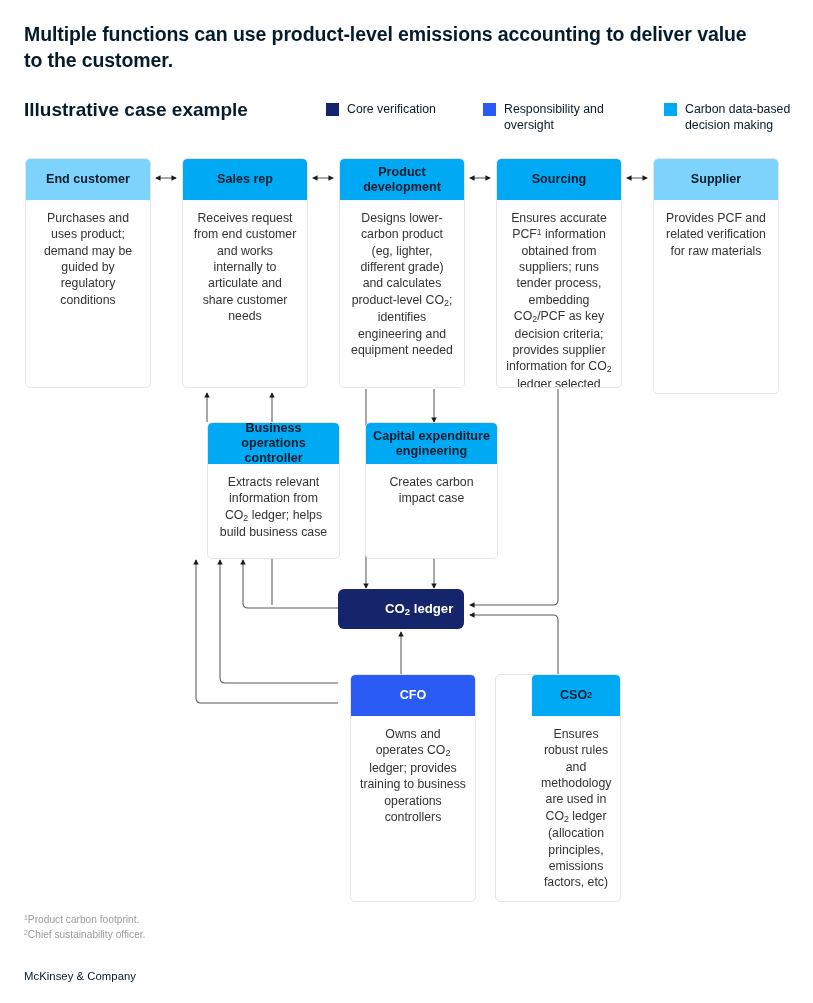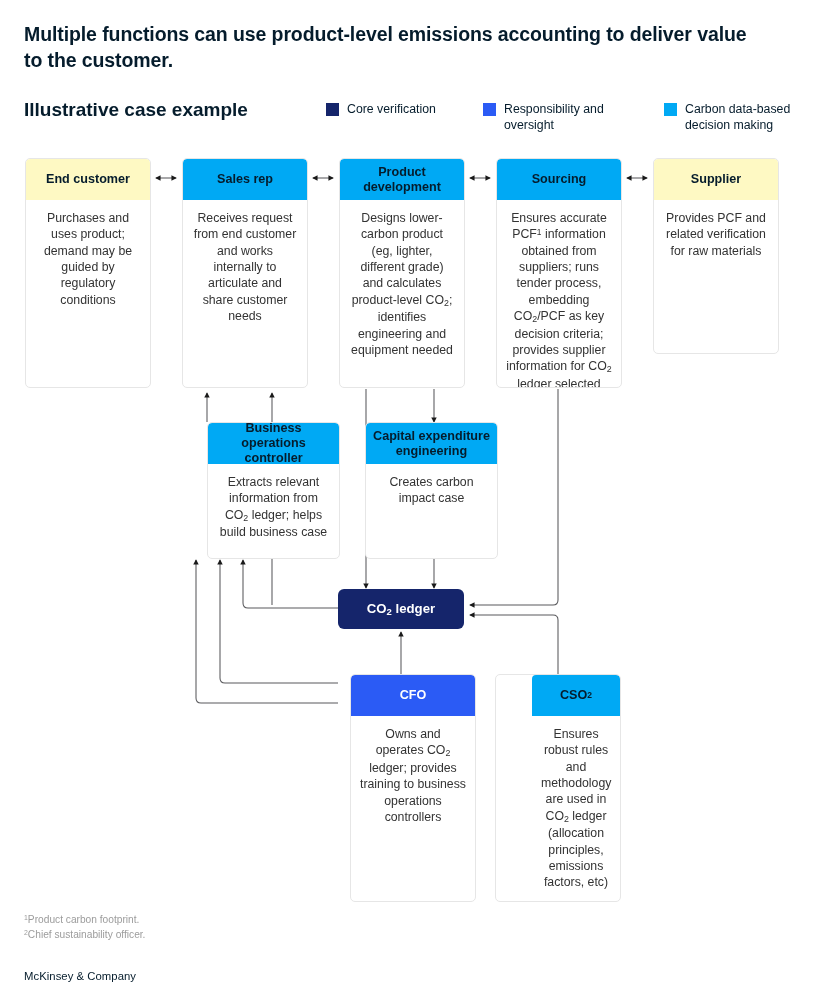--- a/index.html
+++ b/index.html
@@ -77,35 +77,36 @@
   }
   .card-head.two-line { line-height: 1.18; }
   .card-body {
     padding: 10px 9px 8px 9px;
     font-size: 12.3px;
     line-height: 1.33;
     color: #333333;
     text-align: center;
   }
   
-  .h-grey  { background: #fef9c3; color: #051C2C; }
+  .h-grey  { background: #7dd3fc; color: #051C2C; }
   .h-cyan  { background: #00A9F4; color: #051C2C; }
   .h-blue  { background: #2B5BF5; color: #ffffff; }
 
   
   .solidbox {
     position: absolute;
     display: flex;
     align-items: center;
-    justify-content: center;
+    justify-content: flex-start;
     border-radius: 6px;
     font-size: 13.2px;
     font-weight: bold;
     color: #ffffff;
     background: #15256B;
+    padding-left: 47px;
   }
 
   
   #wires {
     position: absolute;
     left: 0; top: 0;
     width: 813px; height: 1003px;
     pointer-events: none;
   }
 
@@ -200,21 +201,21 @@
 <div class="card" style="left:339px; top:158px; width:126px; height:230px;">
   <div class="card-head h-cyan two-line">Product development</div>
   <div class="card-body">Designs lower-carbon product (eg, lighter, different grade) and calculates product-level CO<sub>2</sub>; identifies engineering and equipment needed</div>
 </div>
 
 <div class="card" style="left:496px; top:158px; width:126px; height:230px;">
   <div class="card-head h-cyan">Sourcing</div>
   <div class="card-body">Ensures accurate PCF<sup>1</sup> information obtained from suppliers; runs tender process, embedding CO<sub>2</sub>/PCF as key decision criteria; provides supplier information for CO<sub>2</sub> ledger selected</div>
 </div>
 
-<div class="card" style="left:653px; top:158px; width:126px; height:196px;">
+<div class="card" style="left:653px; top:158px; width:126px; height:236px;">
   <div class="card-head h-grey">Supplier</div>
   <div class="card-body">Provides PCF and related verification for raw materials</div>
 </div>
 
 <div class="card" style="left:207px; top:422px; width:133px; height:137px;">
   <div class="card-head h-cyan two-line">Business operations controller</div>
   <div class="card-body">Extracts relevant information from CO<sub>2</sub> ledger; helps build business case</div>
 </div>
 
 <div class="card" style="left:365px; top:422px; width:133px; height:137px;">

